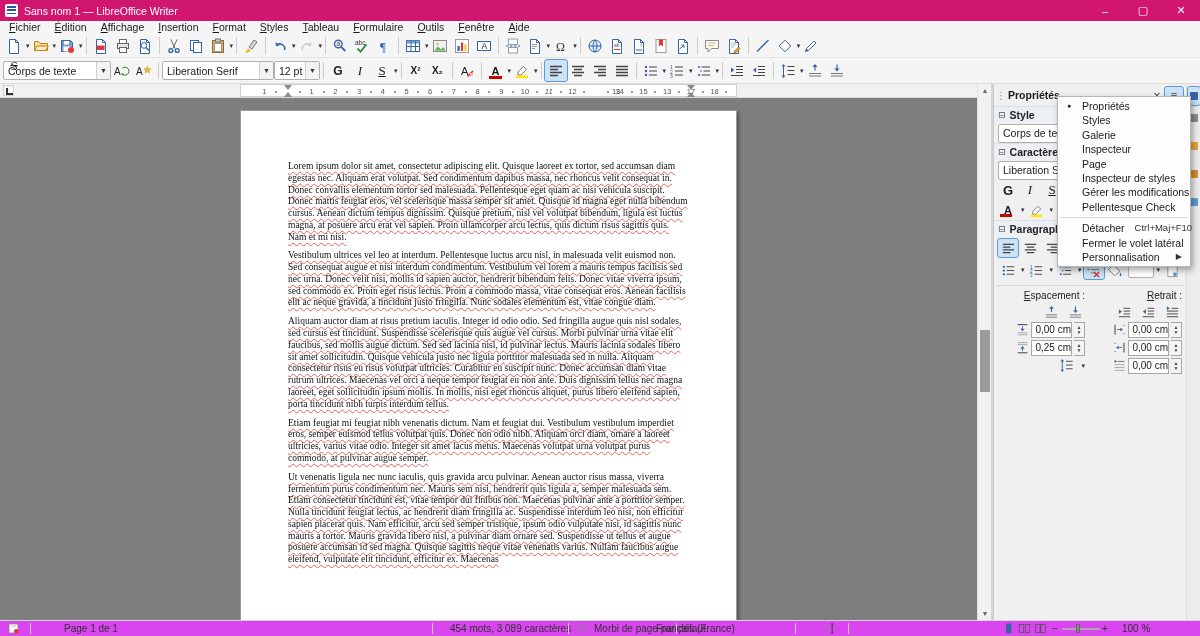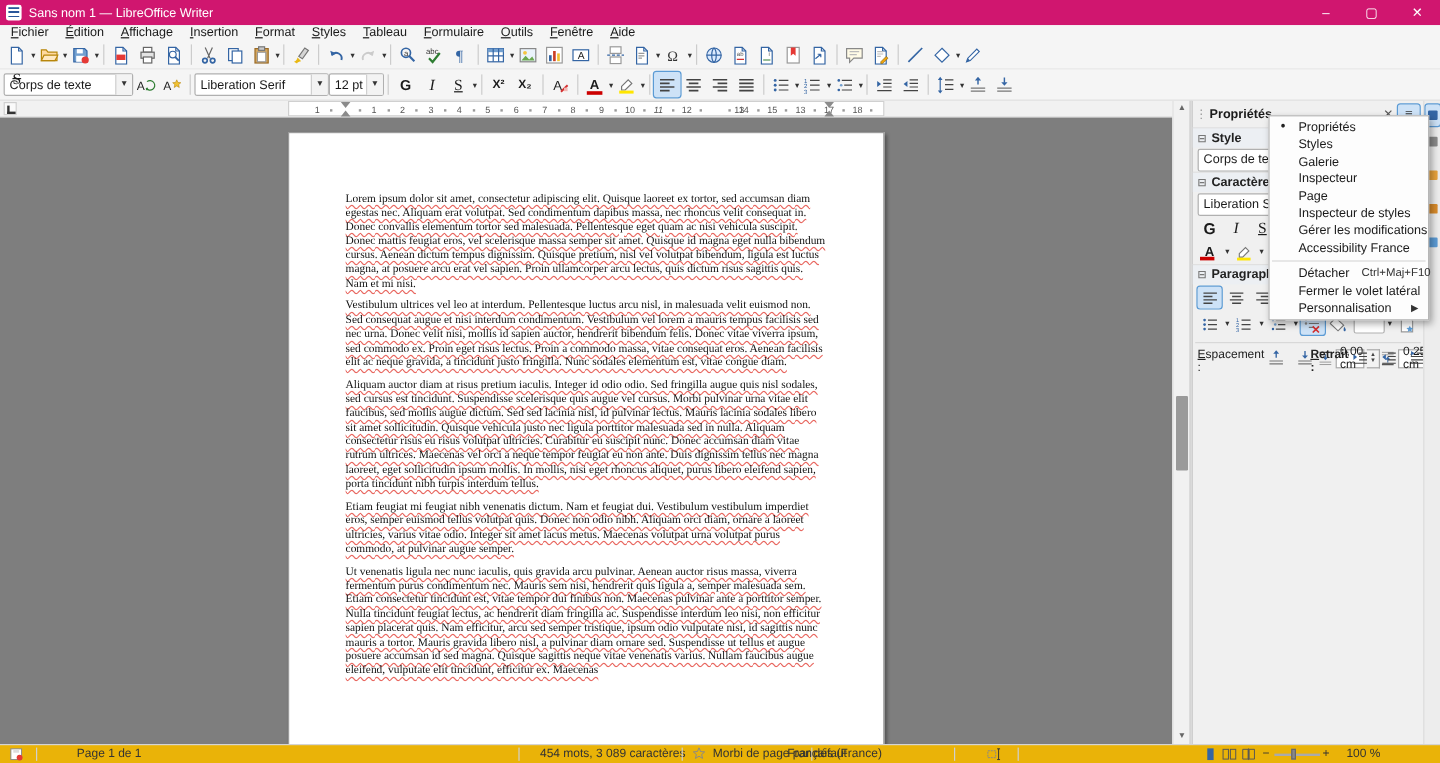--- a/index.html
+++ b/index.html
@@ -77,23 +77,23 @@
   .sb-menu-btn{width:18px;height:16px;display:flex;align-items:center;justify-content:center;background:var(--active-bg);outline:1px solid var(--active-bd);border-radius:2px;font-size:11px;color:#333;}
   .sb-sec{height:17px;display:flex;align-items:center;gap:4px;padding-left:4px;font-weight:bold;color:#222;background:#eceff3;border-top:1px solid #e0e0e0;}
   .boxminus{color:#777;font-size:9px;}
   .sb-row{height:20px;display:flex;align-items:center;gap:2px;padding:0 4px;}
   .sb-row .combo{flex:0 0 auto;}
   .sbtn{height:18px;min-width:20px;display:flex;align-items:center;justify-content:center;border-radius:2px;position:relative;}
   .sbtn.active{background:var(--active-bg);outline:1px solid var(--active-bd);}
   .sbtn .ticon,.sbtn svg{width:15px;height:15px;}
   .sb-divider{height:1px;background:#d8d8d8;margin:4px 2px;}
   .sb-cols{display:flex;padding:0 4px;gap:6px;}
-  .sb-col{display:flex;flex-direction:row;}
+  .sb-col{display:flex;flex-direction:column;align-items:flex-end;}
   .sb-col.l{width:88px;}
-  .sb-col.r{width:92px;font-weight:bold;}
+  .sb-col.r{width:92px;}
   .sb-label{font-size:10px;color:#222;height:14px;}
   .sb-label::first-letter{text-decoration:underline;}
   .sb-iconrow{display:flex;gap:4px;height:17px;align-items:center;}
   .spin{display:flex;align-items:center;height:17px;margin-bottom:1px;gap:2px;}
   .spin .sic{width:13px;height:13px;flex:0 0 13px;}
   .spin .sic svg{width:13px;height:13px;}
   .spin .sval{flex:1;height:16px;background:#fff;border:1px solid #a8a8a8;font-size:10px;display:flex;align-items:center;padding-left:3px;}
   .stepper{width:11px;height:16px;border:1px solid #a8a8a8;border-left:none;background:#f3f3f3;display:flex;flex-direction:column;align-items:center;justify-content:center;font-size:5px;color:#444;line-height:5px;}
 
   
@@ -104,21 +104,21 @@
 
   
   .ctxmenu{position:absolute;left:1057px;top:96px;width:134px;background:#fdfdfd;border:1px solid #b6b6b6;box-shadow:2px 3px 6px rgba(0,0,0,.35);z-index:50;padding:2px 0;}
   .ci{height:14.4px;line-height:14.4px;padding:0 8px 0 24px;font-size:10.5px;white-space:nowrap;display:flex;align-items:center;position:relative;}
   .ci .dot{position:absolute;left:9px;font-size:7px;color:#222;}
   .ci .sc{margin-left:auto;font-size:9.5px;color:#333;padding-left:10px;}
   .ci .arr{margin-left:auto;font-size:8px;color:#333;}
   .csep{height:1px;background:#d9d9d9;margin:3px 2px;}
 
   
-  .statusbar{position:absolute;left:0;top:620px;width:1200px;height:16px;background:#eab308;border-top:1px solid #d4d4d4;font-size:10px;color:#333;}
+  .statusbar{position:absolute;left:0;top:620px;width:1200px;height:16px;background:#d946ef;border-top:1px solid #d4d4d4;font-size:10px;color:#333;}
   .st{position:absolute;top:0;height:15px;display:flex;align-items:center;white-space:nowrap;}
   .ssep{position:absolute;top:2px;width:1px;height:11px;background:#d0d0d0;}
   .sicon svg{width:13px;height:13px;display:block;}
   .zoomtrack{position:absolute;top:7px;left:1062px;width:38px;height:2px;background:#aaa;}
   .zoomthumb{position:absolute;top:3px;left:1076px;width:4px;height:9px;background:#888;border:1px solid #666;}
 </style>
 </head>
 <body>
 
 <div id="app">
@@ -1024,21 +1024,21 @@
       <div class="ci">
         <span>Page</span>
       </div>
       <div class="ci">
         <span>Inspecteur de styles</span>
       </div>
       <div class="ci">
         <span>Gérer les modifications</span>
       </div>
       <div class="ci">
-        <span>Accessibility France</span>
+        <span>Pellentesque Check</span>
       </div>
       <div class="csep"></div>
       <div class="ci">
         <span>Détacher</span>
         <span class="sc">Ctrl+Maj+F10</span>
       </div>
       <div class="ci">
         <span>Fermer le volet latéral</span>
       </div>
       <div class="ci">

